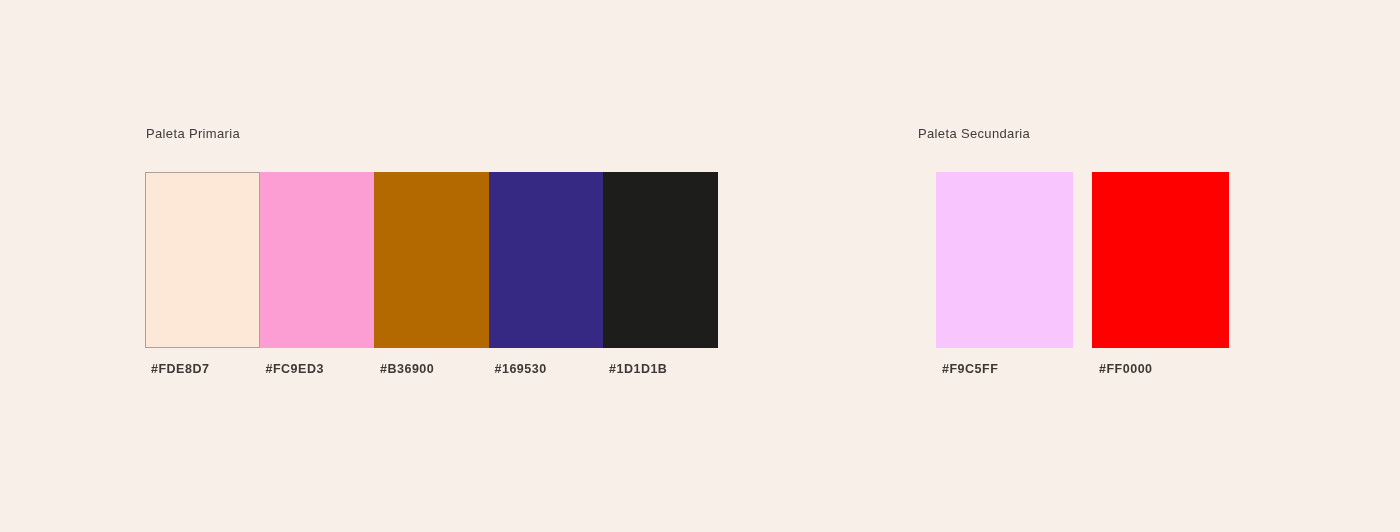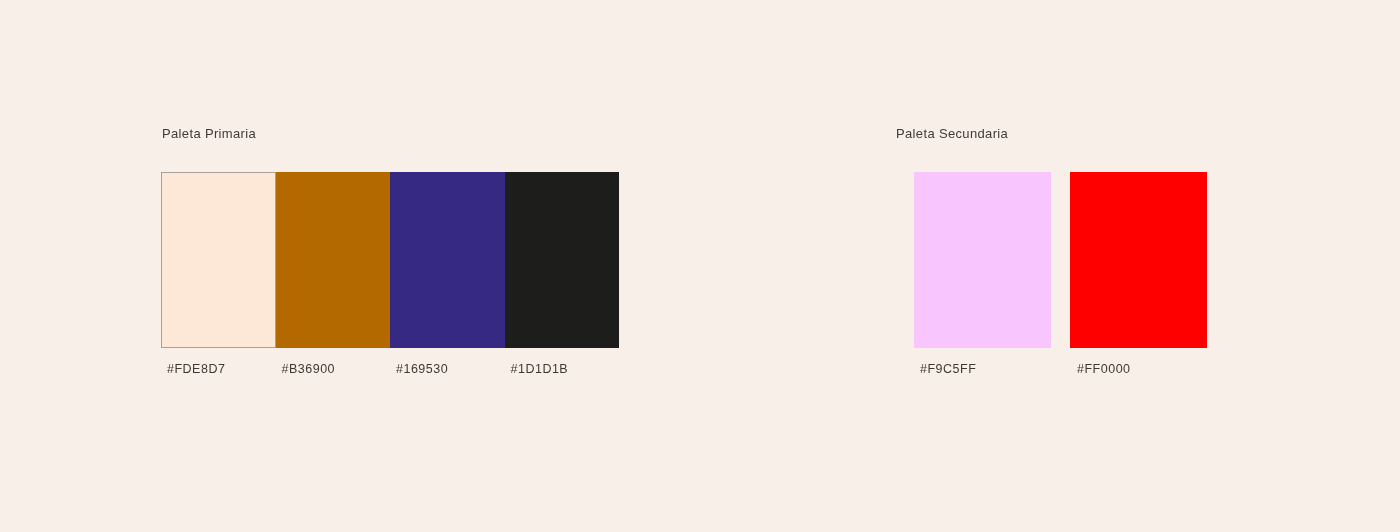--- a/index.html
+++ b/index.html
@@ -16,30 +16,29 @@
     position: relative;
   }
 
   .palette-board {
     position: absolute;
     inset: 0;
   }
 
   .palette-group {
     position: absolute;
-    margin-left: 16px;
   }
 
   .palette-group.primary {
     left: 145px;
     top: 126px;
   }
 
   .palette-group.secondary {
-    left: 879px;
+    left: 917px;
     top: 126px;
   }
 
   .group-title {
     font-size: 13px;
     line-height: 16px;
     letter-spacing: 0.35px;
     color: #413b37;
     font-weight: 400;
     white-space: nowrap;
@@ -67,40 +66,45 @@
   }
 
   .swatch-label {
     font-size: 12.5px;
     line-height: 15px;
     letter-spacing: 0.5px;
     color: #3f3934;
     white-space: nowrap;
     margin-top: 14px;
     padding-left: 6px;
+    font-weight: bold;
   }
 
   .primary .swatch-col { width: 114.5px; }
   .secondary .swatch-col { width: 137px; padding-left: 19px; }
   .secondary .swatch-col:last-child .swatch-label { padding-left: 7px; }
 </style>
 </head>
 <body style="background: rgb(248, 239, 233);">
 
 <div class="palette-board">
 
   <section class="palette-group primary">
     <h2 class="group-title">Paleta Primaria</h2>
     <div class="swatch-strip">
 
       <div class="swatch-col">
         <div class="swatch-chip bordered" style="background: rgb(253, 232, 215);"></div>
         <div class="swatch-label">#FDE8D7</div>
       </div>
 
+      <div class="swatch-col">
+        <div class="swatch-chip" style="background: rgb(252, 158, 211);"></div>
+        <div class="swatch-label">#FC9ED3</div>
+      </div>
 
       <div class="swatch-col">
         <div class="swatch-chip" style="background: rgb(179, 105, 0);"></div>
         <div class="swatch-label">#B36900</div>
       </div>
 
 
       <div class="swatch-col">
         <div class="swatch-chip" style="background: rgb(54, 41, 131);"></div>
         <div class="swatch-label">#169530</div>

